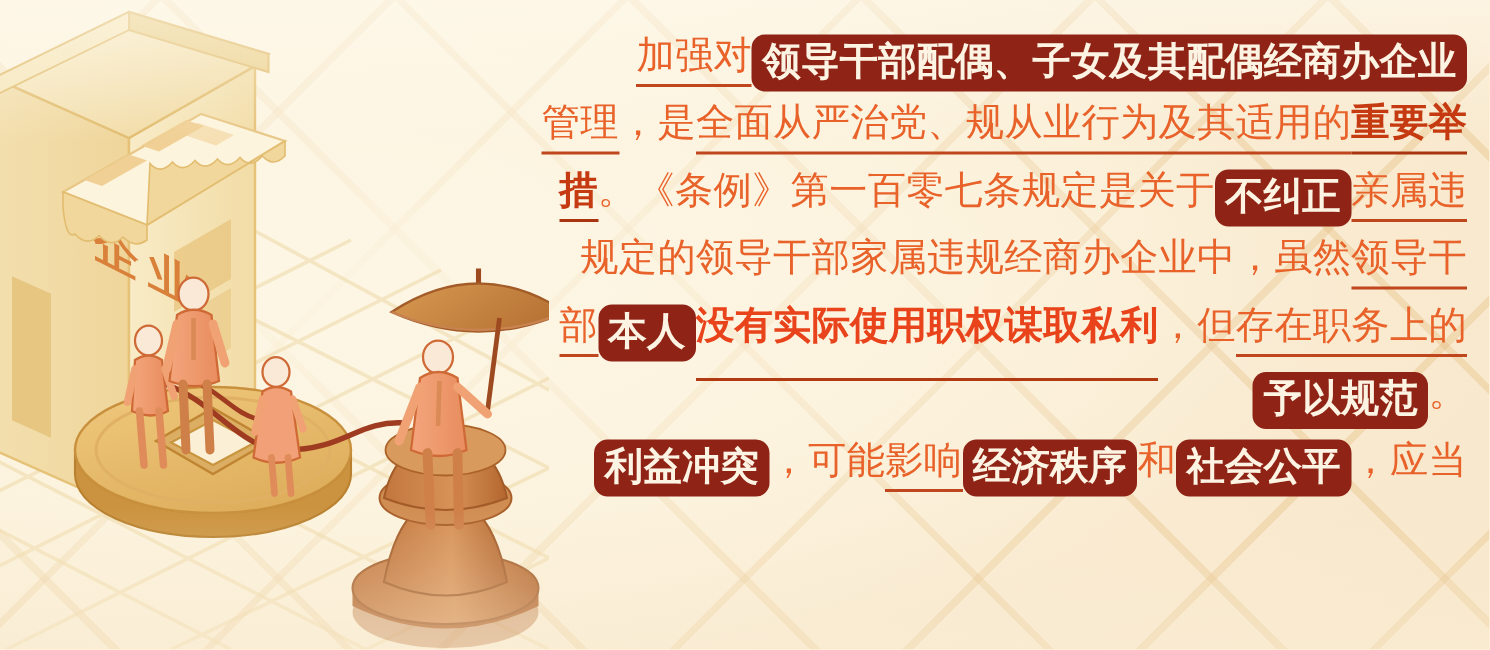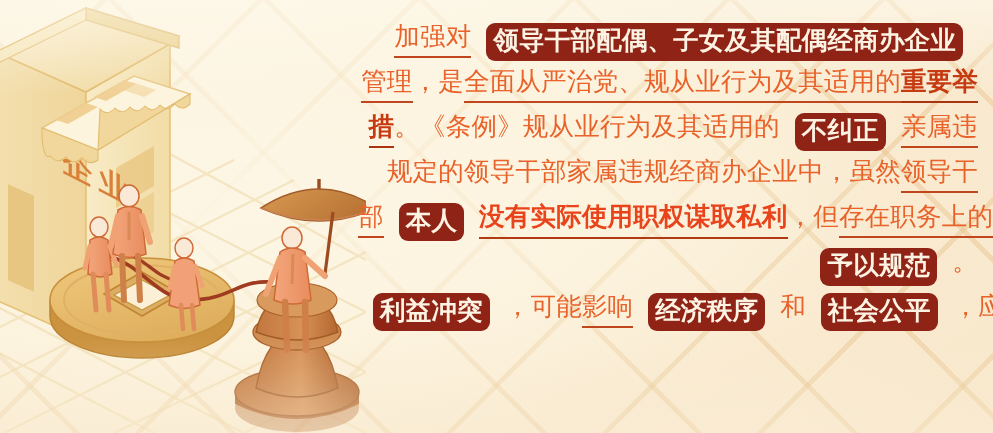--- a/index.html
+++ b/index.html
@@ -55,32 +55,32 @@
     color:#e8622a;
     direction:ltr;
   }
   
   .o{color:#e8622a;}
   
   .ou{color:#e8622a;border-bottom:2.5px solid #c0461d;padding-bottom:5px;}
   
   .bu{color:#c53a11;font-weight:bold;border-bottom:2.5px solid #a8350f;padding-bottom:5px;}
   
-  .bbu{color:#e8431a;font-weight:bold;border-bottom:2.5px solid #b23a12;padding-bottom:6px;}
+  .bbu{color:#e8431a;font-weight:bold;border-bottom:2.5px solid #b23a12;padding-bottom:21px;}
   
   .pill{
     display:inline-block;
     background:#8e2316;
     color:#fdf3e2;
     font-weight:bold;
     border-radius:9px;
     padding:1px 7px 3px 7px;
     line-height:34px;
     vertical-align:-4px;
-    margin:0 15px;
+    margin:0 0;
   }
 </style>
 </head>
 <body>
 
 <div id="stage">
 
   <div id="lattice"></div>
   <div id="latticeFade"></div>
 
@@ -236,20 +236,20 @@
         <path d="M311 258 l20 18" fill="none" stroke="#f0a274" stroke-width="6" stroke-linecap="round"></path>
       </g>
     </svg>
   </div>
 
   <div id="vignette"></div>
 
   <div id="textblock">
       <div class="line"><span class="ou">加强对</span><span class="pill">领导干部配偶、子女及其配偶经商办企业</span></div>
       <div class="line"><span class="ou">管理</span><span class="o">，是</span><span class="ou">全面从严治党、规从业行为及其适用的</span><span class="bu">重要举</span></div>
-      <div class="line"><span class="bu">措</span><span class="o">。《条例》规从业行为及其适用的</span><span class="pill">不纠正</span><span class="ou">亲属违</span></div>
+      <div class="line"><span class="bu">措</span><span class="o">。《条例》第一百零七条规定是关于</span><span class="pill">不纠正</span><span class="ou">亲属违</span></div>
       <div class="line"><span class="o">规定的领导干部家属违规经商办企业中，</span><span class="o">虽然</span><span class="ou">领导干</span></div>
       <div class="line"><span class="ou">部</span><span class="pill">本人</span><span class="bbu">没有实际使用职权谋取私利</span><span class="o">，但</span><span class="ou">存在职务上的</span></div>
       <div class="line"><span class="pill">予以规范</span><span class="o">。</span></div>
       <div class="line"><span class="pill">利益冲突</span><span class="o">，可能</span><span class="ou">影响</span><span class="pill">经济秩序</span><span class="o">和</span><span class="pill">社会公平</span><span class="o">，应当</span></div>
     </div>
 
 </div>
 
 </body></html>

